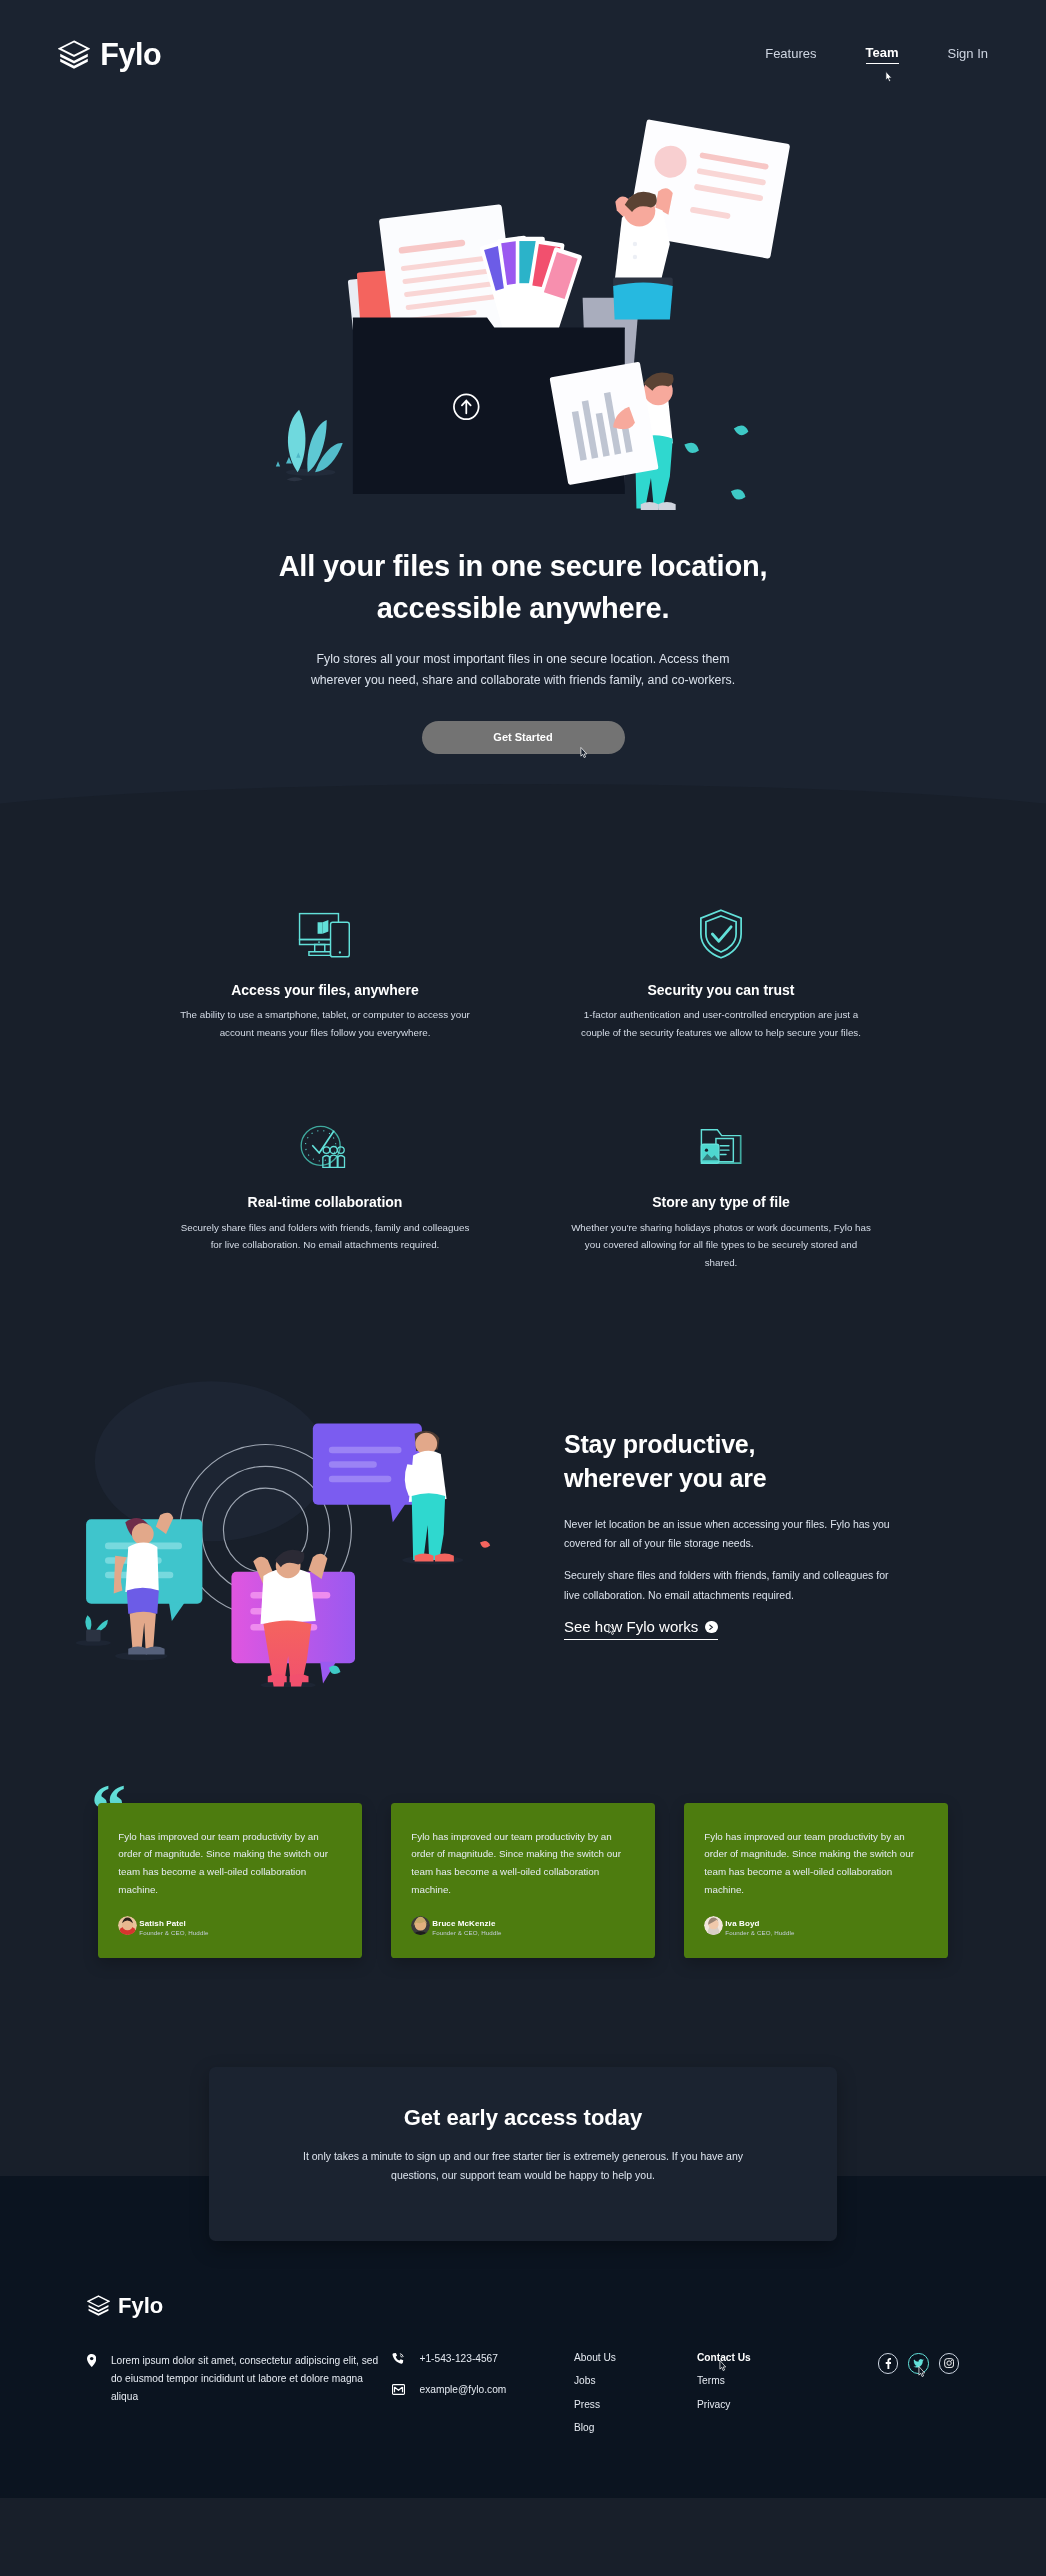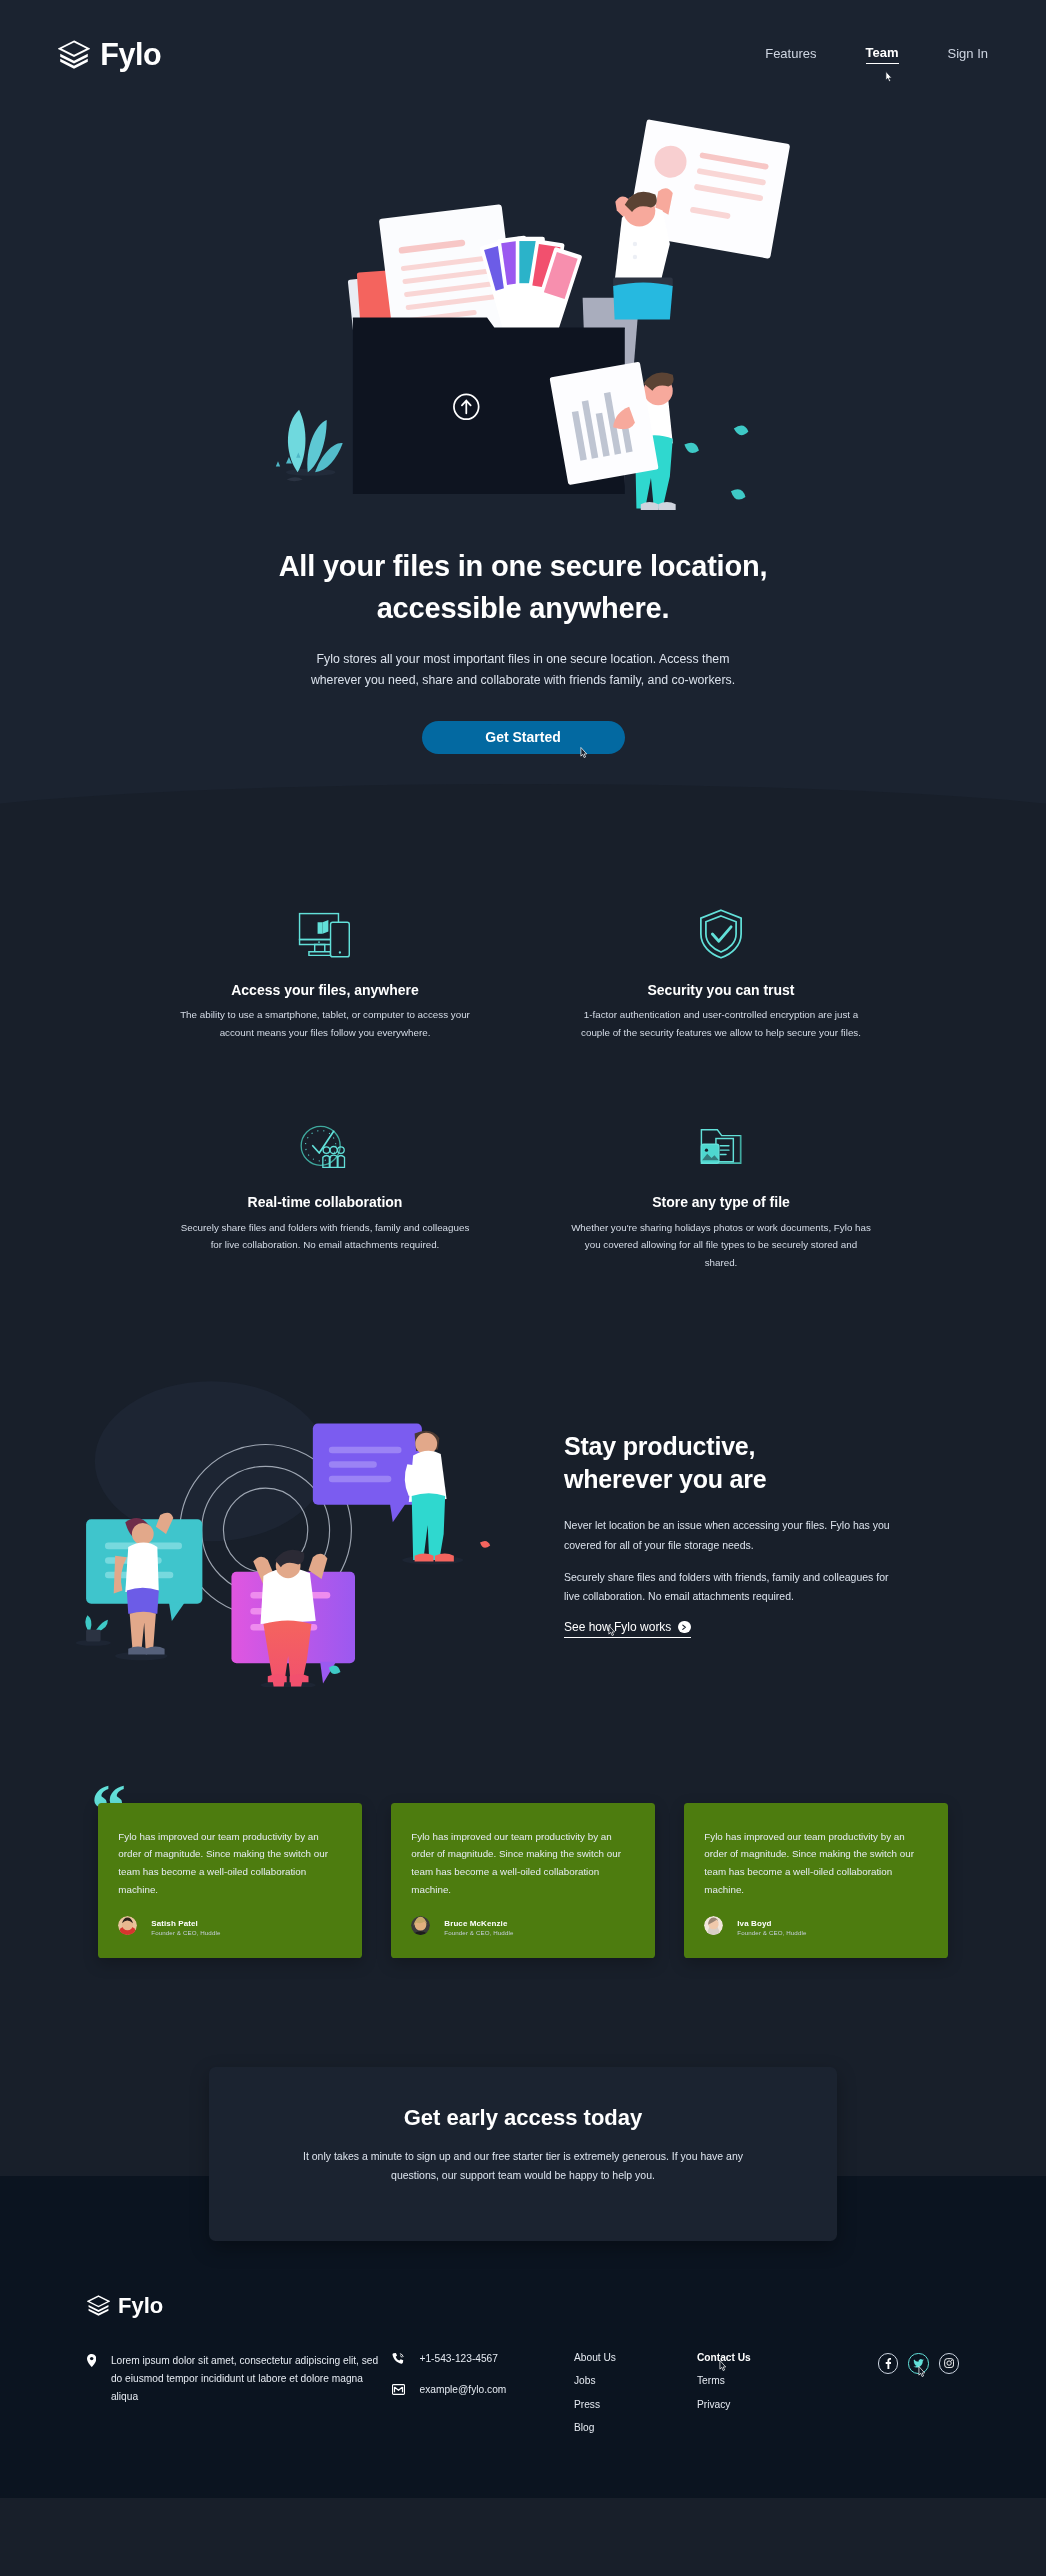--- a/index.html
+++ b/index.html
@@ -21,21 +21,21 @@
   .nav-link{font-size:13px;color:#cfd6e2;cursor:pointer;position:relative;padding-bottom:2.2px;}
   .nav-link.active{color:#fff;font-weight:700;border-bottom:1.5px solid #fff;}
 
   
   .hero{background:#1b2330;padding:7.3px 0 0;position:relative;}
   .hero-art{width:538px;margin:0 auto;display:block;}
   .hero-h1{font-size:29px;font-weight:700;line-height:1.45;text-align:center;margin:22px auto 0;max-width:581px;letter-spacing:-0.2px;}
   .hero-sub{font-size:12.3px;line-height:1.75;color:#dbe2ec;text-align:center;max-width:450px;margin:19px auto 0;font-weight:300;}
   .btn-primary{
     display:block;margin:29px auto 0;width:203px;height:33px;border:none;border-radius:19px;
-    background:#0369a1;color:#fff;font-size:14px;font-weight:700;cursor:pointer;
+    background:#737373;color:#fff;font-size:11px;font-weight:700;cursor:pointer;
     font-family:"Liberation Sans", sans-serif;
   }
   .hero-curve{position:relative;height:123px;background:#1b2330;overflow:hidden;}
   .hero-curve:after{
     content:"";position:absolute;left:-10%;top:30.5px;width:120%;height:189px;
     background:#181f2a;border-radius:50% 50% 0 0 / 44px 44px;
   }
 
   
   .features{background:#181f2a;padding:29px 0 80px;}
@@ -44,30 +44,30 @@
   .feat-icon{height:57px;display:flex;align-items:center;justify-content:center;margin-bottom:19px;}
   .feat-title{font-size:14px;font-weight:700;margin-bottom:8.7px;}
   .feat-desc{font-size:9.8px;line-height:1.82;color:#d5dce7;font-weight:300;}
 
   
   .productive{background:#181f2a;padding:22px 0 87px;display:flex;align-items:center;gap:44px;padding-left:73px;padding-right:73px;}
   .prod-art{width:447px;flex:none;}
   .prod-copy{max-width:341px;padding-top:7.3px;}
   .prod-h2{font-size:25px;font-weight:700;line-height:1.35;margin-bottom:19px;letter-spacing:-0.2px;}
   .prod-p{font-size:10.5px;line-height:1.85;color:#dbe2ec;margin-bottom:13px;font-weight:300;}
-  .prod-link{display:inline-flex;align-items:center;gap:7px;border-bottom:1.1px solid #fff;padding-bottom:3.6px;color:#fff;font-size:12px;cursor:pointer;}
+  .prod-link{display:inline-flex;align-items:center;gap:7px;border-bottom:1.1px solid #fff;padding-bottom:3.6px;color:#fff;font-size:15px;cursor:pointer;}
   .prod-link .arrow{width:12.3px;height:12.3px;border-radius:50%;background:#fff;display:inline-flex;align-items:center;justify-content:center;}
 
   
   .testimonials{background:#181f2a;padding:29px 0 109px;position:relative;}
   .tquote{position:absolute;left:91px;top:7.3px;font-size:70px;line-height:.8;color:#62e0d9;font-family:"Liberation Serif", serif;font-weight:700;}
   .tgrid{width:850px;margin:0 auto;display:grid;grid-template-columns:repeat(3,1fr);gap:29px;position:relative;z-index:2;}
   .tcard{background:#4d7c0f;border-radius:3.6px;padding:25px 20.3px 22px;box-shadow:0 5.8px 14.5px rgba(0,0,0,.22);}
   .tcard-text{font-size:9.8px;line-height:1.82;color:#e7ecf4;font-weight:300;margin-bottom:16px;}
-  .tcard-who{display:flex;align-items:center;gap:14px;}
+  .tcard-who{display:flex;align-items:center;gap:2px;}
   .avatar{width:19px;height:19px;border-radius:50%;flex:none;overflow:hidden;}
   .tname{font-size:8px;font-weight:700;letter-spacing:0.1px;}
   .trole{font-size:6.2px;color:#c6cfdd;margin-top:1.5px;letter-spacing:0.1px;}
 
   
   .cta-wrap{position:relative;background:#181f2a;height:211px;}
   .cta-lower{position:absolute;left:0;right:0;bottom:0;height:102px;background:#0b1420;}
   .cta-card{
     position:absolute;left:50%;transform:translateX(-50%);top:0;width:628px;background:#1b2330;
     border-radius:6.5px;padding:38px 65px 33px;text-align:center;box-shadow:0 7.3px 19px rgba(0,0,0,.3);z-index:3;

